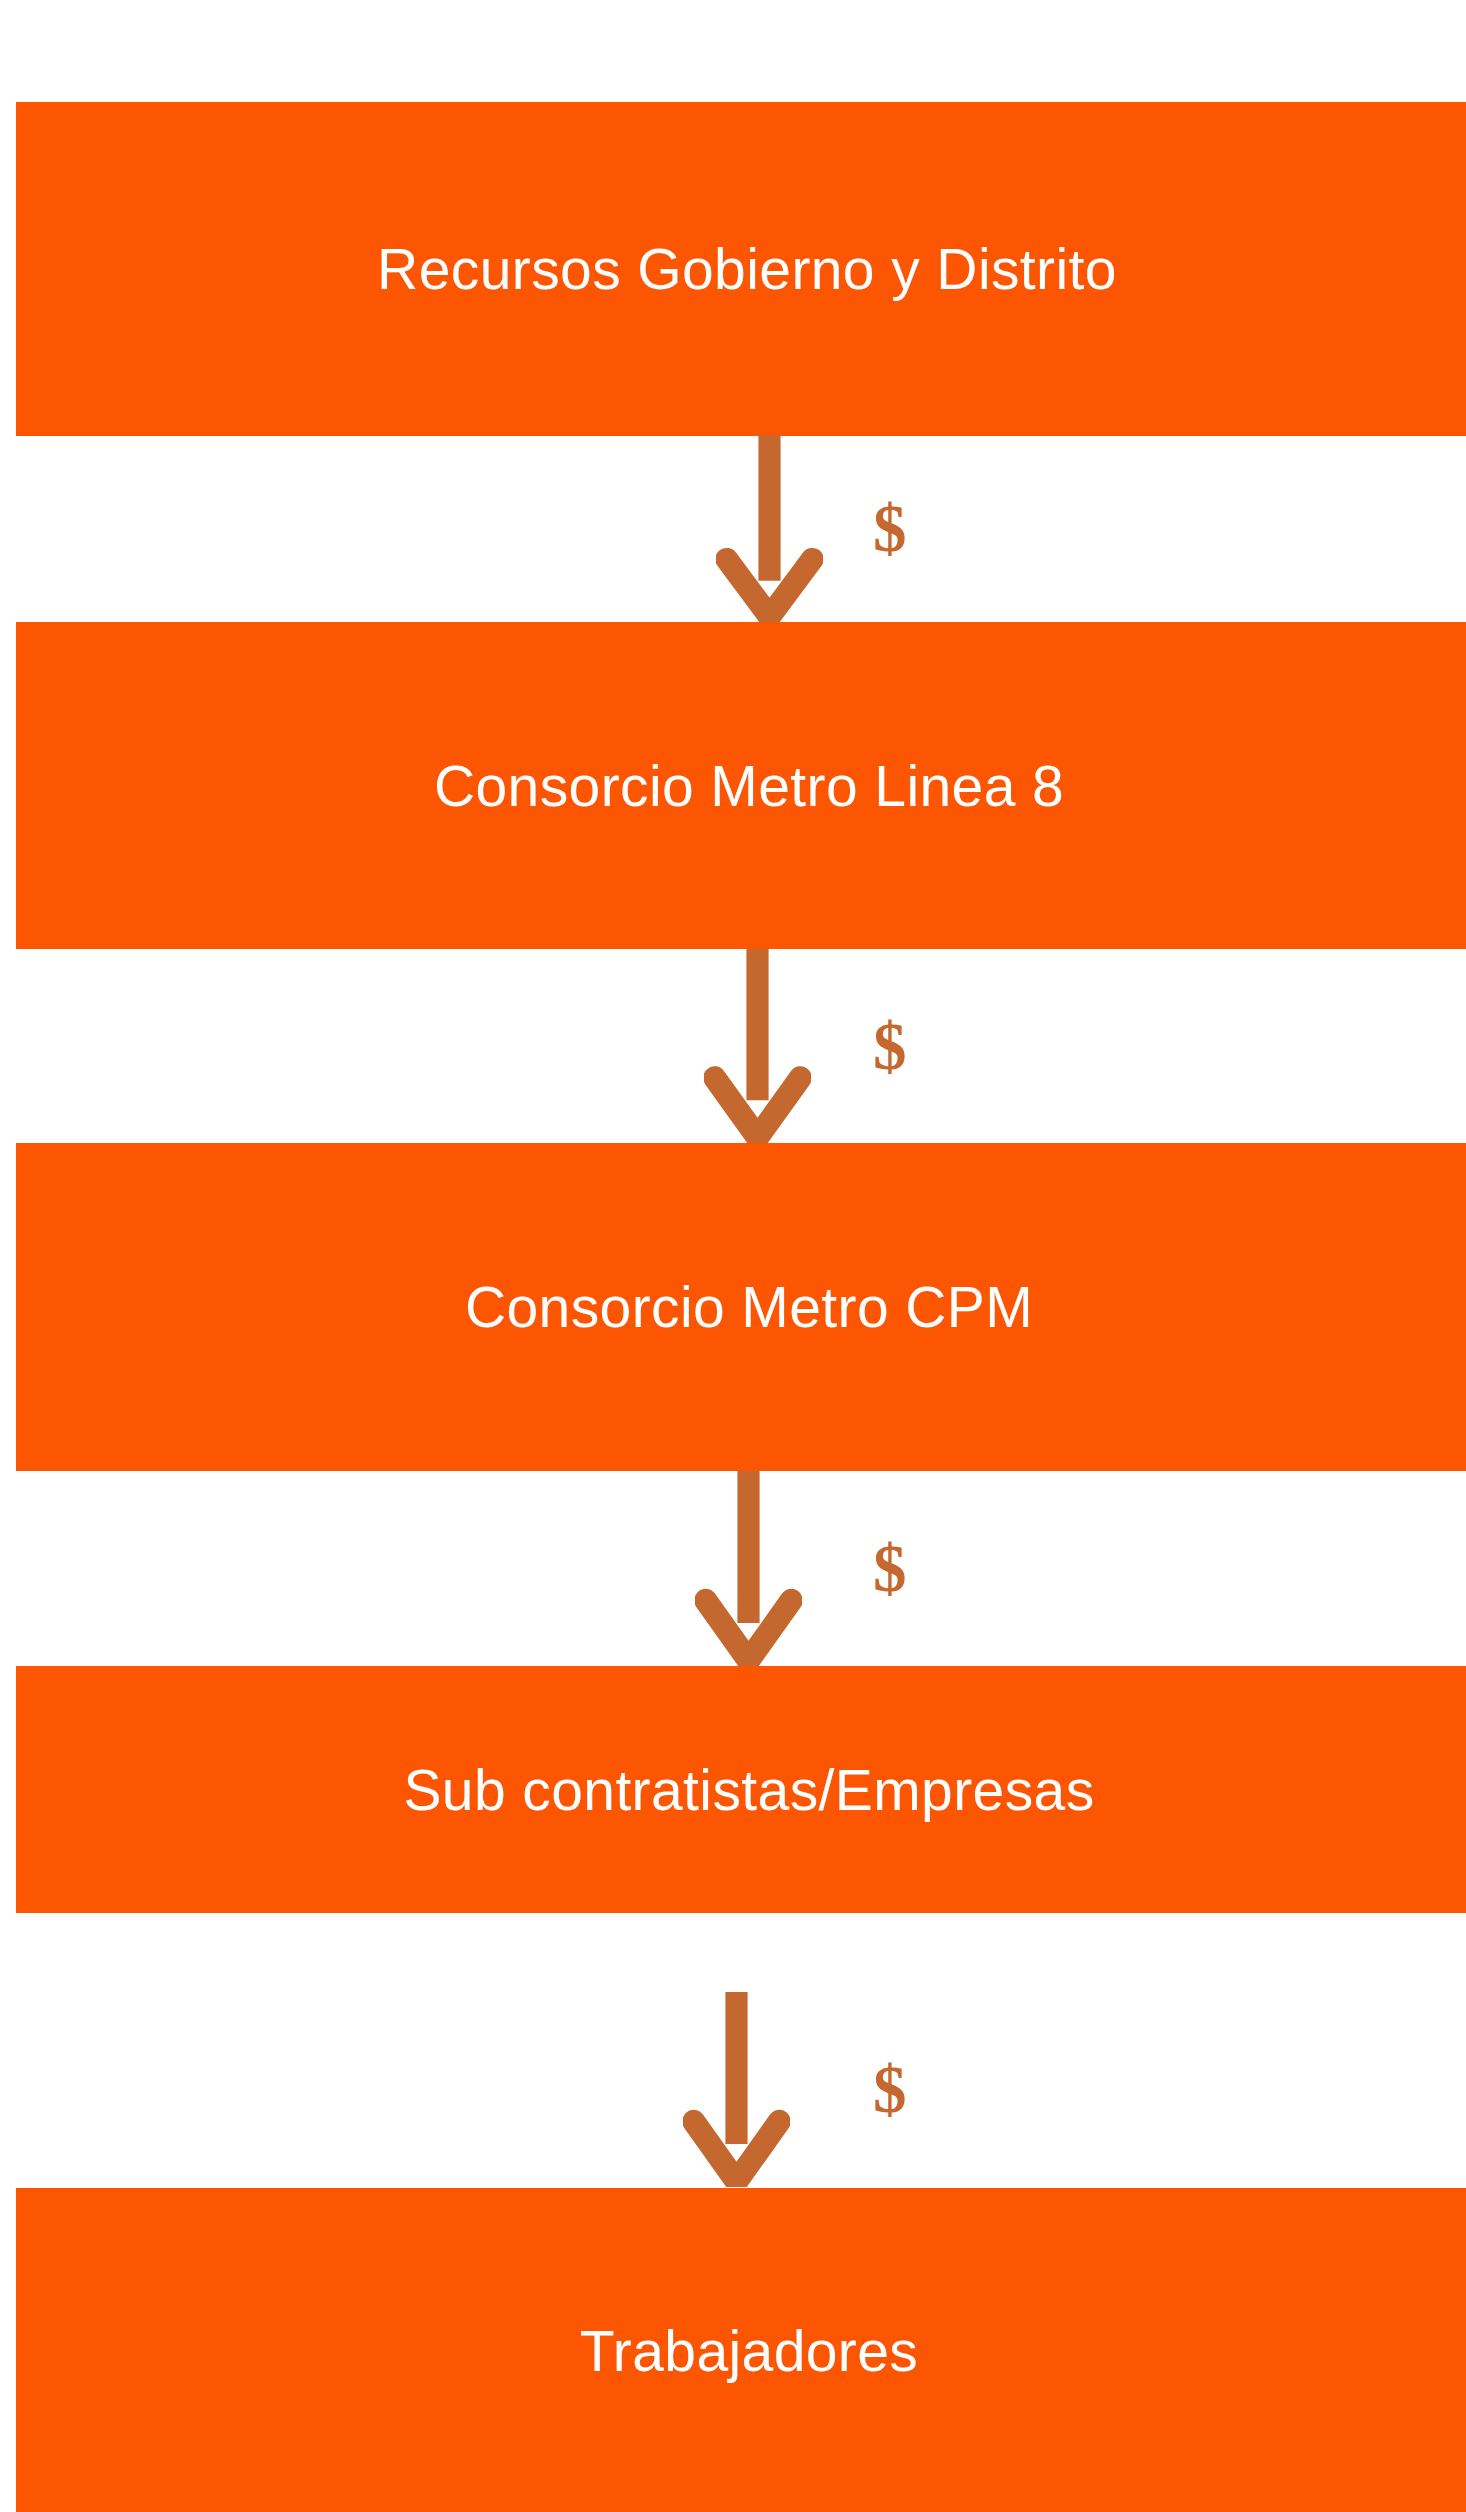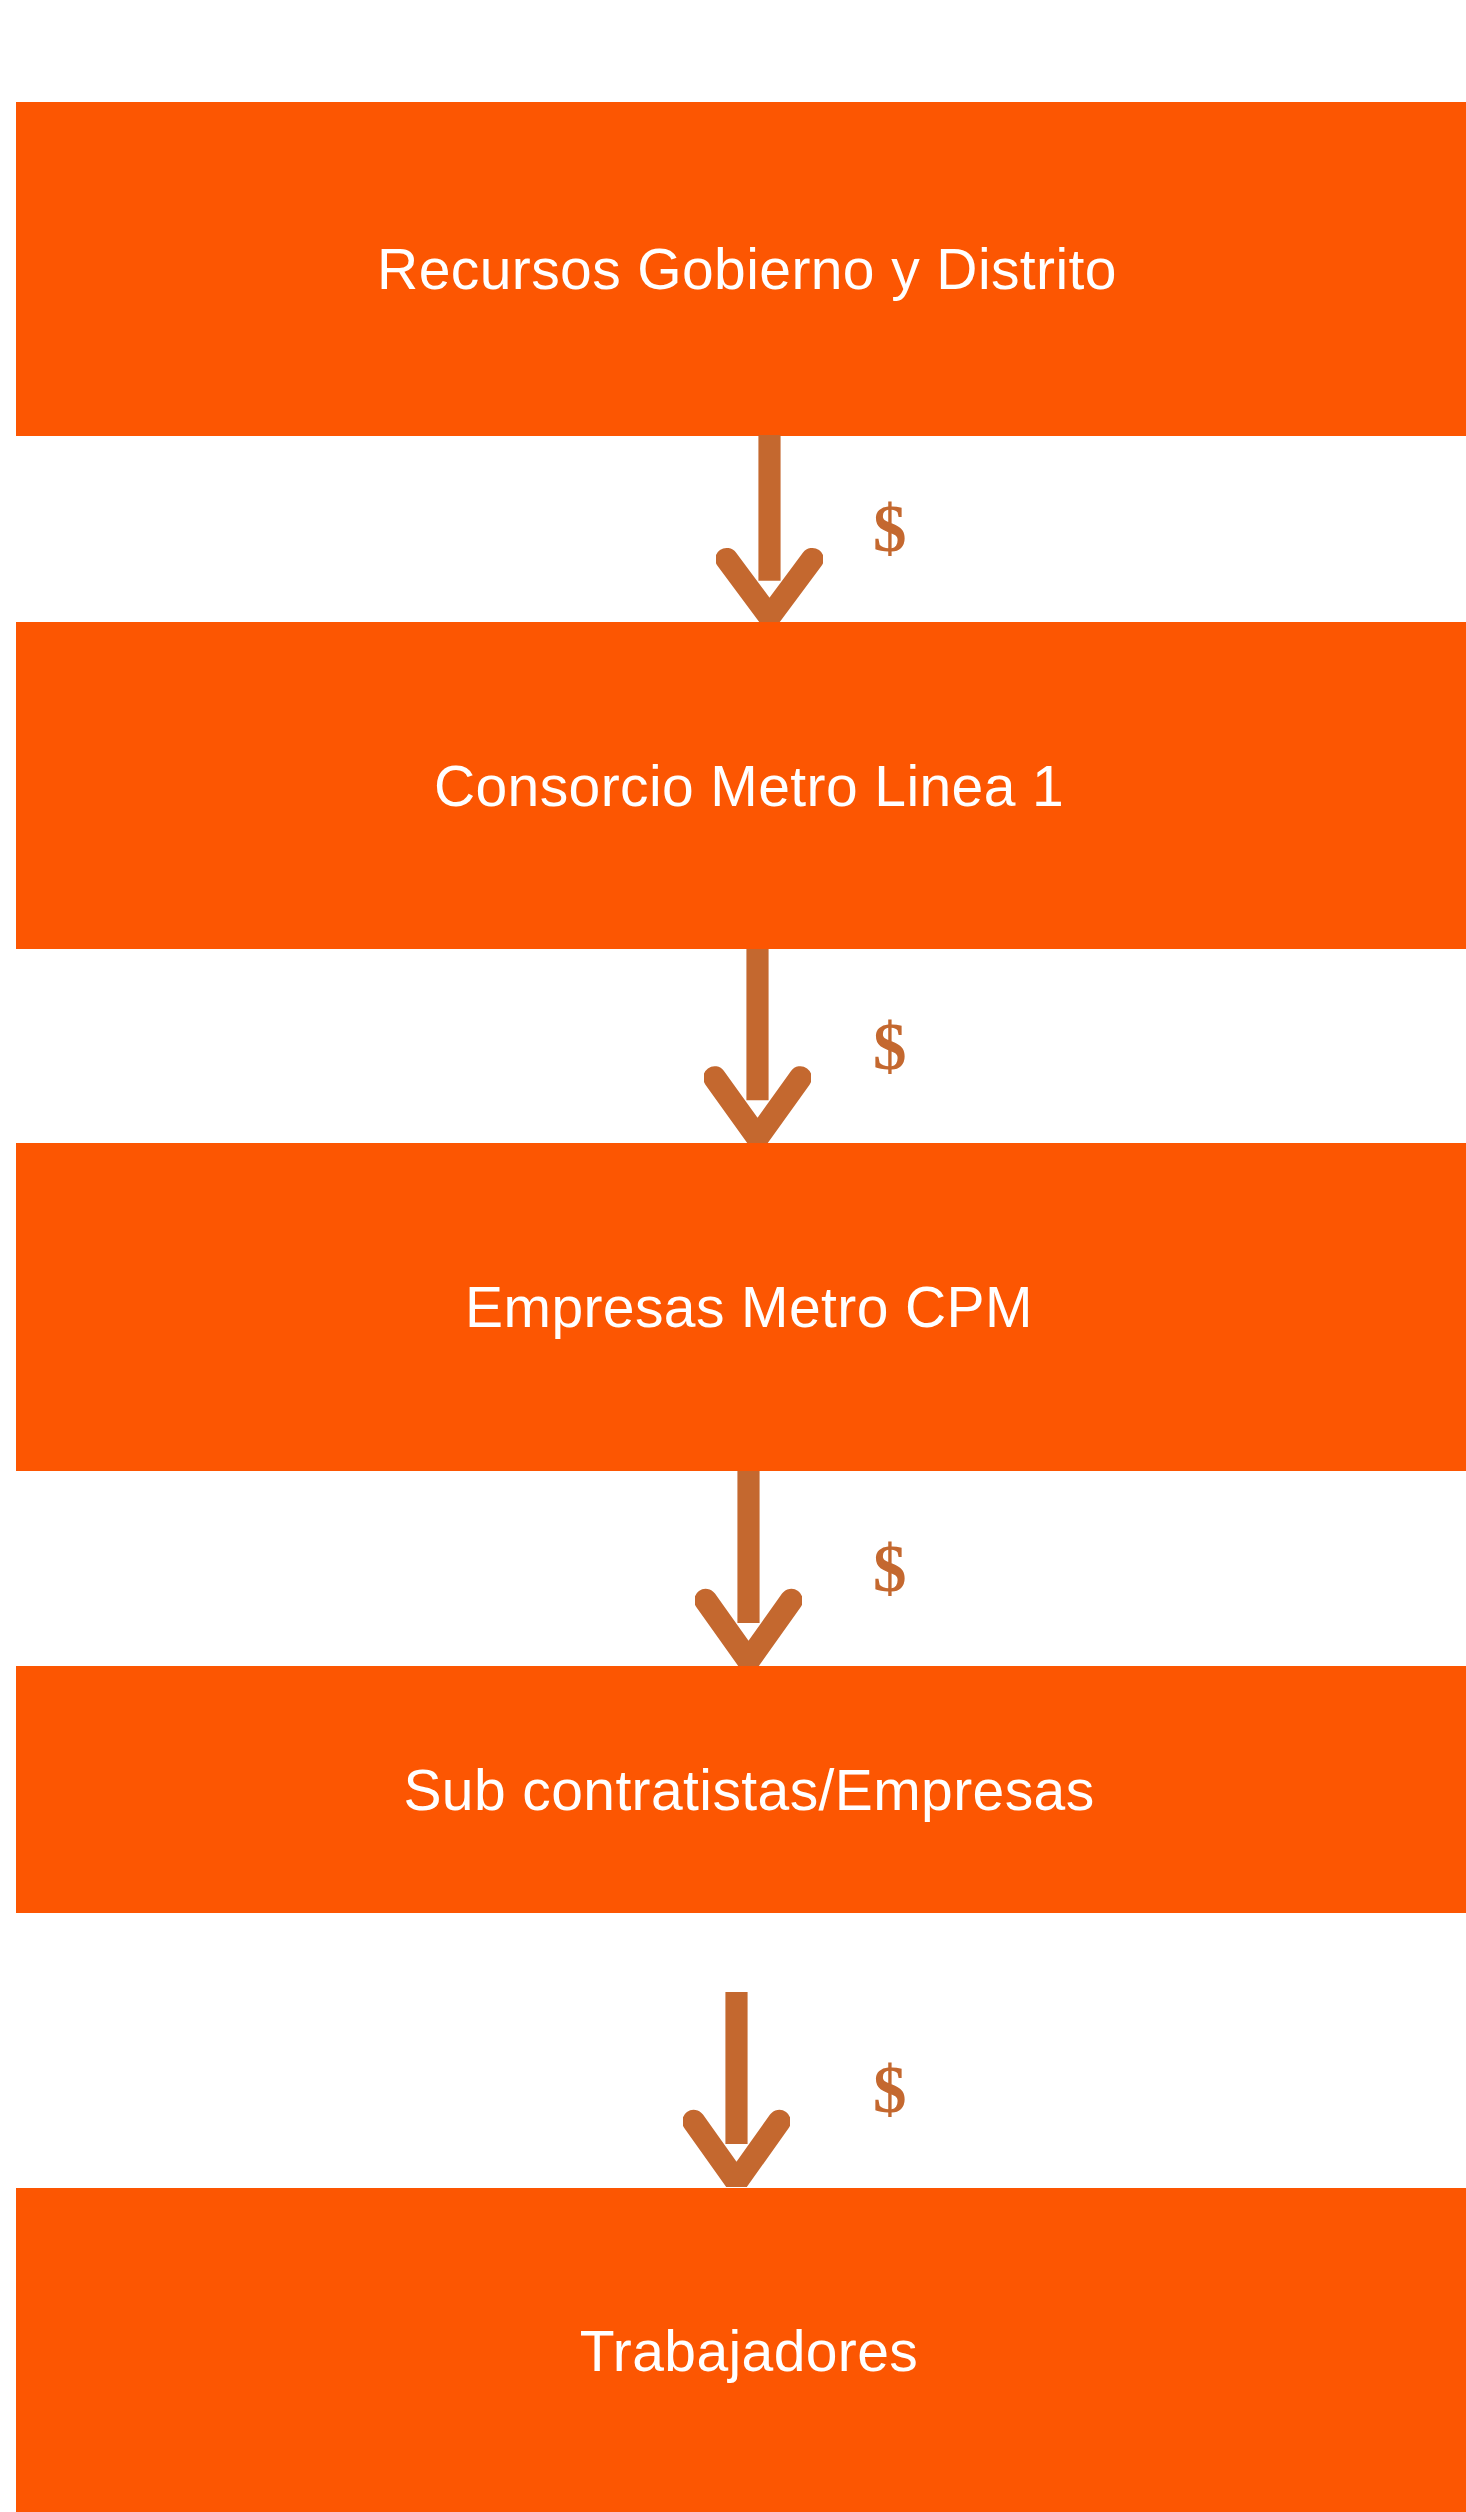--- a/index.html
+++ b/index.html
@@ -93,33 +93,33 @@
 
   <div class="gap gap-1">
     <svg class="arrow" viewBox="0 0 140 250" preserveAspectRatio="none">
       <line x1="70" y1="0" x2="70" y2="195" stroke-width="29"></line>
       <path d="M 14 166 L 70 243 L 126 166" fill="none" stroke-width="30" stroke-linecap="round" stroke-linejoin="round"></path>
     </svg>
     <span class="dollar">$</span>
   </div>
 
   <div class="band band-2">
-    <span class="band-label">Consorcio Metro Linea 1</span>
+    <span class="band-label">Consorcio Metro Linea 8</span>
   </div>
 
   <div class="gap gap-2">
     <svg class="arrow" viewBox="0 0 140 250" preserveAspectRatio="none">
       <line x1="70" y1="0" x2="70" y2="195" stroke-width="29"></line>
       <path d="M 14 166 L 70 243 L 126 166" fill="none" stroke-width="30" stroke-linecap="round" stroke-linejoin="round"></path>
     </svg>
     <span class="dollar">$</span>
   </div>
 
   <div class="band band-3">
-    <span class="band-label">Empresas Metro CPM</span>
+    <span class="band-label">Consorcio Metro CPM</span>
   </div>
 
   <div class="gap gap-3">
     <svg class="arrow" viewBox="0 0 140 250" preserveAspectRatio="none">
       <line x1="70" y1="0" x2="70" y2="195" stroke-width="29"></line>
       <path d="M 14 166 L 70 243 L 126 166" fill="none" stroke-width="30" stroke-linecap="round" stroke-linejoin="round"></path>
     </svg>
     <span class="dollar">$</span>
   </div>
 

